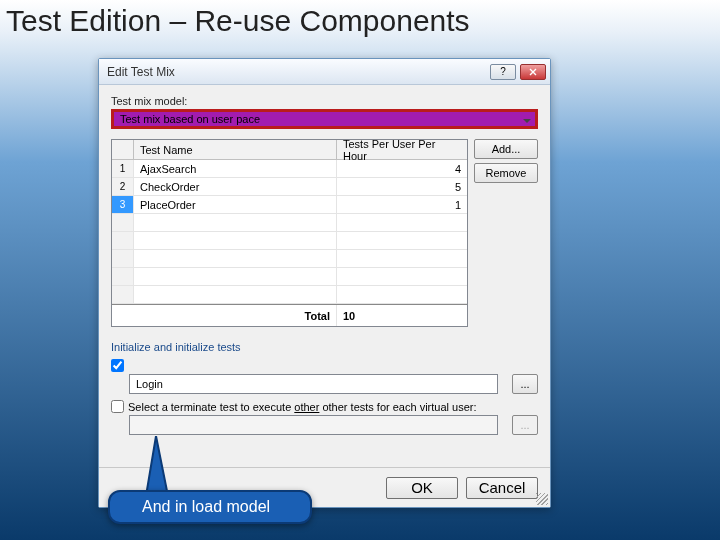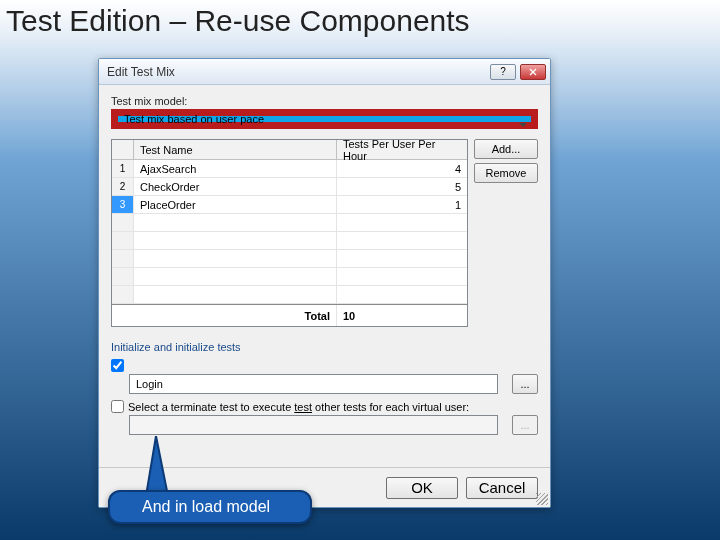--- a/index.html
+++ b/index.html
@@ -26,21 +26,21 @@
   .titlebar-text { font-size:12px; color:#333; }
   .titlebar-btns { display:flex; gap:4px; }
   .tb-btn { width:26px; height:16px; border:1px solid #7a8ca0; border-radius:2px;
     background:linear-gradient(#f8f8f8,#d8e0e8); display:flex; align-items:center; justify-content:center;
     font-size:10px; cursor:pointer; }
   .tb-close { background:linear-gradient(#f0a0a0,#c83838); color:#fff; border-color:#963030;}
   .dlg-body { padding:10px 12px 0 12px; flex:1; position:relative; }
   .label { font-size:11px; color:#222; display:block; margin-bottom:2px; }
   .underline { text-decoration: underline; }
   .dropdown {
-    width:100%; height:20px; background:#0ea5e9; border:7px solid #b91c1c;
+    width:100%; height:20px; background:#a21caf; border:3px solid #b91c1c;
     padding:2px 16px 2px 6px; font-size:11px; display:flex; align-items:center;
     position:relative; cursor:pointer;
   }
   .dropdown::after {
     content:""; position:absolute; right:4px; top:7px;
     border-left:4px solid transparent; border-right:4px solid transparent;
     border-top:4px solid #444;
   }
   .mix-row { display:flex; margin-top:10px; gap:6px; }
   .grid-area { flex:1; }
@@ -193,21 +193,21 @@
       <div class="indent-input">
         <div class="txt-input">
           <span>Login</span>
         </div>
         <div class="small-btn">...</div>
       </div>
 
       <div class="check-row">
         <input type="checkbox" style="">
         <span>
-          <span>Select a terminate test to execute </span><span class="underline">test</span><span> other tests for each virtual user:</span>
+          <span>Select a terminate test to execute </span><span class="underline">other</span><span> other tests for each virtual user:</span>
         </span>
       </div>
       <div class="indent-input">
         <div class="txt-input disabled">
           <span></span>
         </div>
         <div class="small-btn disabled">...</div>
       </div>
 
     </div>

